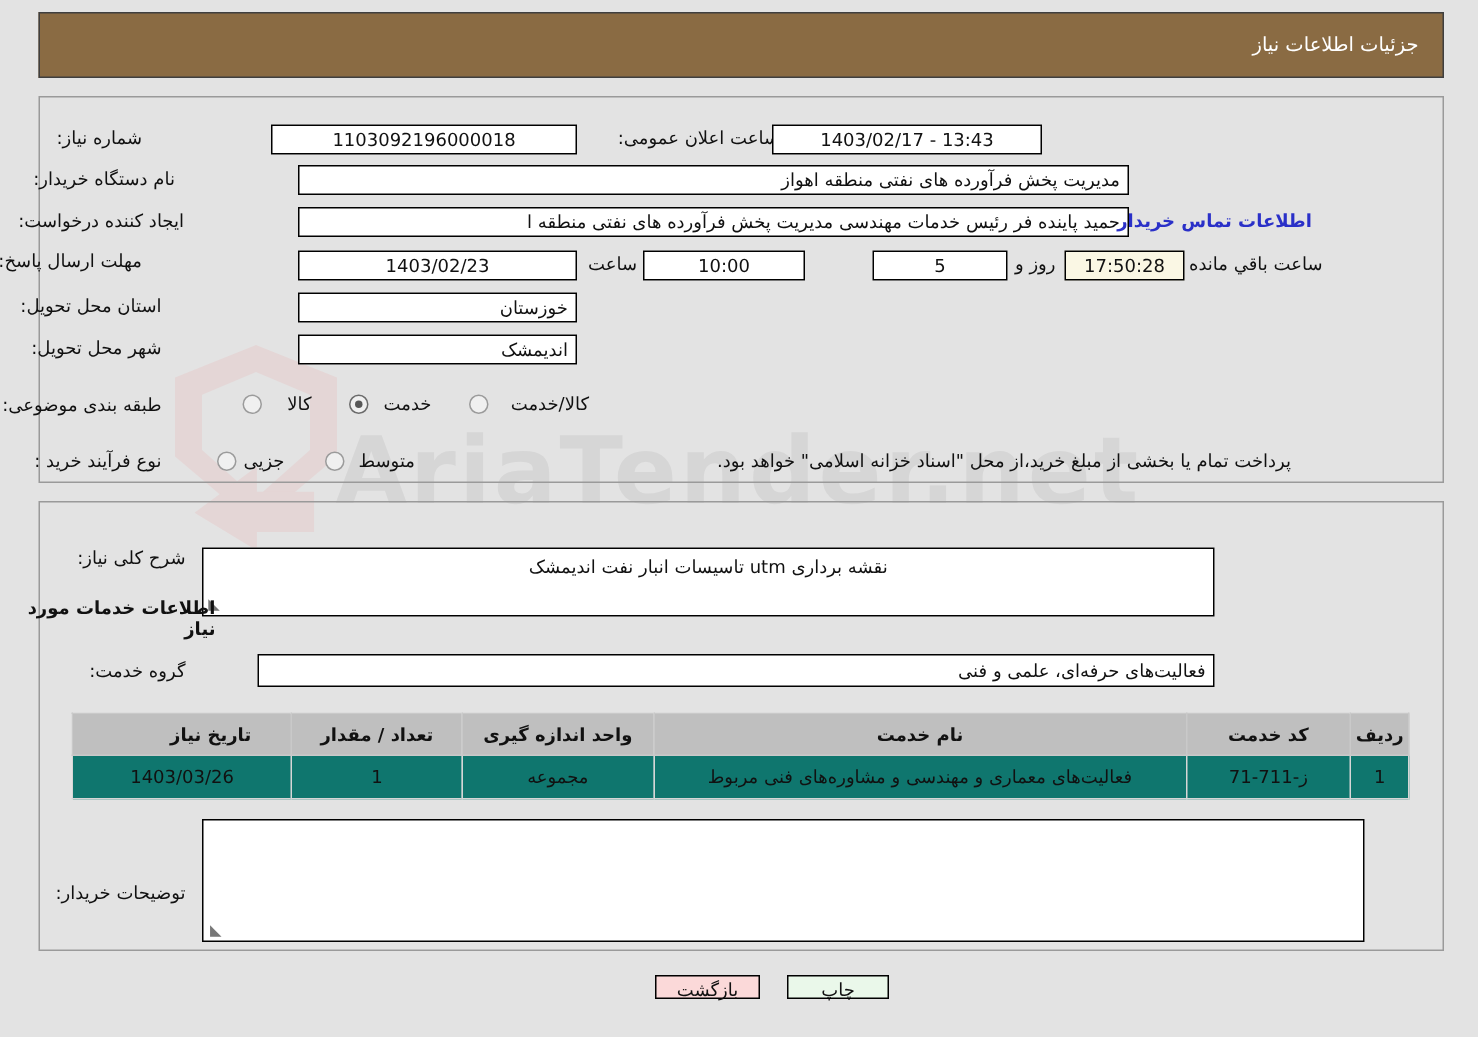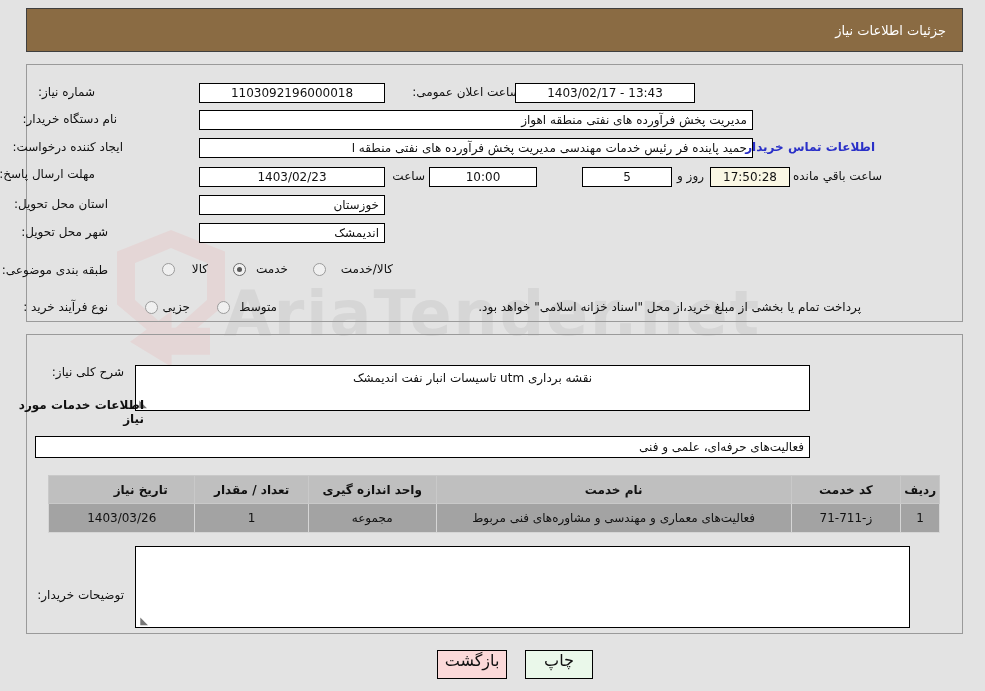--- a/index.html
+++ b/index.html
@@ -196,21 +196,21 @@
   #svc-table th {
     background: #bfbfbf;
     border: 1px solid #c9c9c9;
     font-weight: bold;
     height: 25px;
     color: #111;
     text-align: center;
     font-size: 12px;
   }
   #svc-table td {
-    background: #a3a3a3;
+    background: #0f766e;
     border: 1px solid #d6d6d6;
     height: 26px;
     text-align: center;
     color: #111;
     font-size: 12px;
   }
 
   
   .sec-head {
     position: absolute;
@@ -218,25 +218,25 @@
     font-size: 12px;
     font-weight: bold;
     color: #111;
   }
   .bold-lbl { font-weight: normal; }
 
   
   .btn {
     position: absolute;
     z-index: 3;
-    height: 29px;
+    height: 16px;
     line-height: 19px;
     border: 1px solid #000;
     box-sizing: border-box;
-    font-size: 16px;
+    font-size: 12px;
     text-align: center;
     cursor: pointer;
     color: #111;
   }
   #btn-print  { background: #eaf8ea; width: 68px; right: 392px; top: 650px; }
   #btn-back   { background: #fbd9d9; width: 70px; right: 478px; top: 650px; }
 </style>
 </head>
 <body>
 
@@ -247,21 +247,21 @@
 </div>
 
 <div class="title-bar">
   <span>جزئیات اطلاعات نیاز</span>
 </div>
 
 <div class="panel" id="panel-top"></div>
 <div class="panel" id="panel-bottom"></div>
 
 <div class="lbl" style="top:85px; right:890px; width:64px;text-align:right;">شماره نیاز:</div>
-<div class="box" style="top:83px; right:600px; width:186px;">1103092196000018</div>
+<div class="box" style="top:83px; right:600px; width:204px;">1103092196000018</div>
 
 <div class="lbl" style="top:85px; right:428px;">تاریخ و ساعت اعلان عمومی:</div>
 <div class="box" style="top:83px; right:290px; width:180px;">13:43 - 1403/02/17</div>
 
 <div class="lbl" style="top:112px; right:868px;">نام دستگاه خریدار:</div>
 <div class="box rt" style="top:110px; right:232px; width:554px;">مدیریت پخش فرآورده های نفتی منطقه اهواز</div>
 
 <div class="lbl" style="top:140px; right:862px;">ایجاد کننده درخواست:</div>
 <div class="box rt" style="top:138px; right:232px; width:554px;">حمید پاینده فر رئیس خدمات مهندسی مدیریت پخش فرآورده های نفتی منطقه ا</div>
 <div class="link" style="top:140px; right:110px;font-weight:bold;">اطلاعات تماس خریدار</div>
@@ -305,21 +305,21 @@
 
 <div class="lbl bold-lbl" style="top:365px; right:861px;">شرح کلی نیاز:</div>
 <div class="ta center-txt" style="top:349px; right:175px; width:675px; height:46px;margin-top:16px;">
   <span>نقشه برداری  utm   تاسیسات انبار نفت اندیمشک</span>
   <span class="grip">◣</span>
 </div>
 
 <div class="sec-head" style="top:398px; right:841px;">اطلاعات خدمات مورد نیاز</div>
 
 <div class="lbl bold-lbl" style="top:440px; right:861px;">گروه خدمت:</div>
-<div class="box rt" style="top:436px; right:175px; width:775px; height:22px; line-height:20px;">فعالیت‌های حرفه‌ای، علمی و فنی</div>
+<div class="box rt" style="top:436px; right:175px; width:638px; height:22px; line-height:20px;">فعالیت‌های حرفه‌ای، علمی و فنی</div>
 
 <table id="svc-table">
   <thead>
     <tr>
       <th style="width:36px;">ردیف</th>
       <th style="width:110px;">کد خدمت</th>
       <th style="width:370px;">نام خدمت</th>
       <th style="width:130px;">واحد اندازه گیری</th>
       <th style="width:115px;">تعداد / مقدار</th>
       <th style="width:110px;padding-left:39px;">تاریخ نیاز</th>

